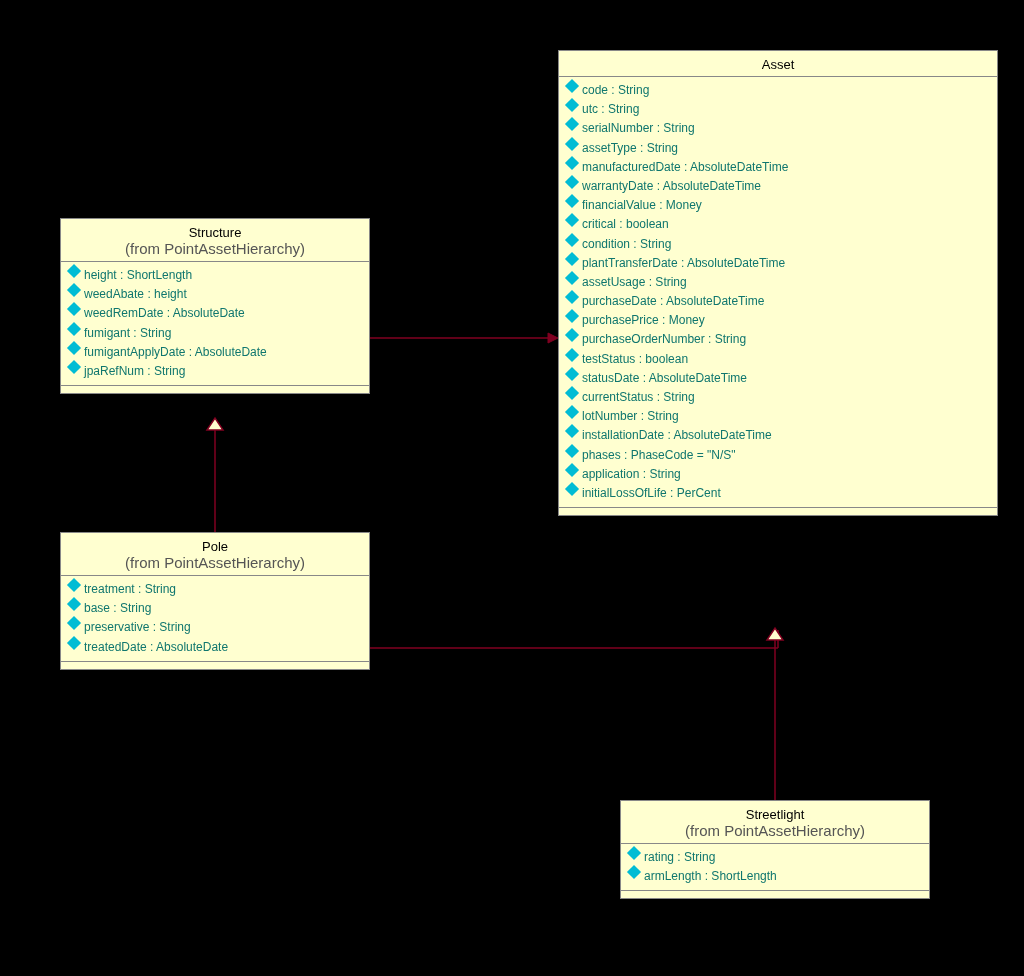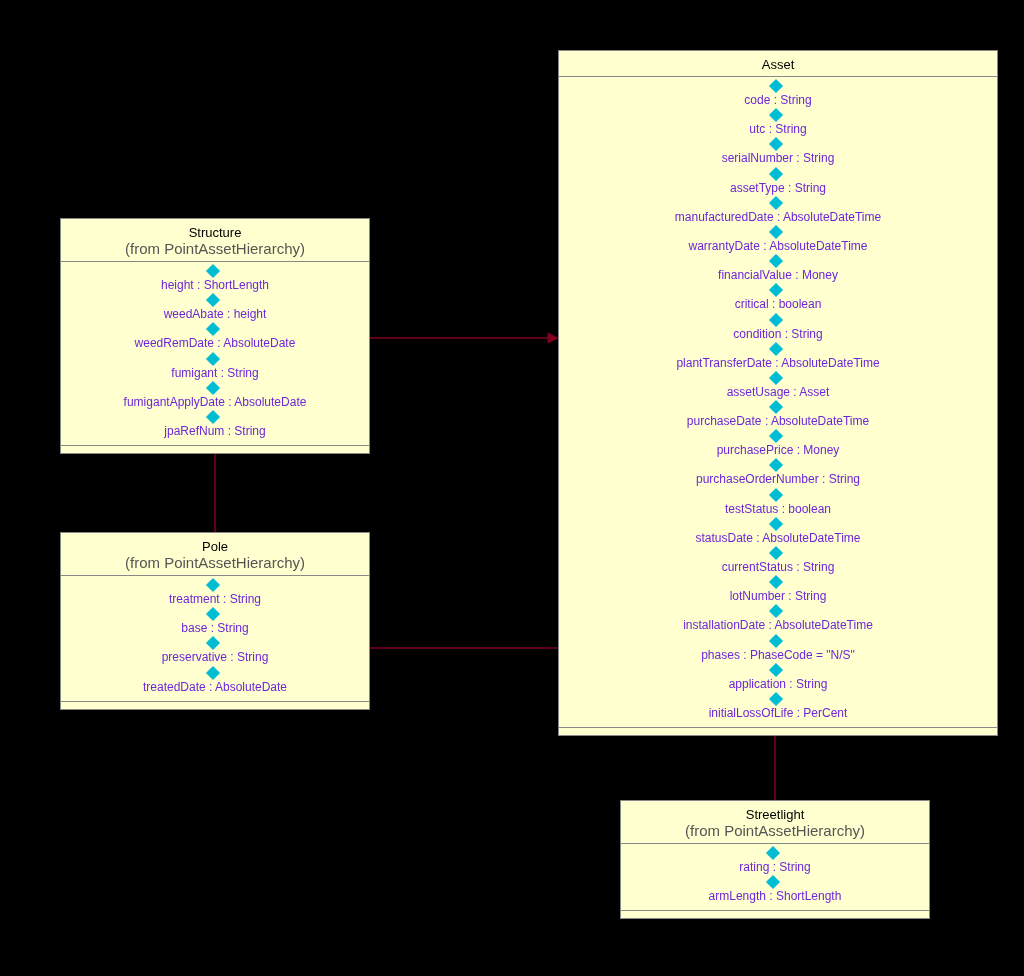--- a/index.html
+++ b/index.html
@@ -28,25 +28,24 @@
     }
     .uml-box-title .stereotype {
       font-size: 15px;
       color: #555;
     }
     .uml-box-attrs {
       padding: 4px 8px;
     }
     .uml-attr {
       display: flex;
-      align-items: center;
+      align-items: flex-start;
       line-height: 1.6;
-      color: #6d28d9;
+      color: #0f766e;
       white-space: nowrap;
-      flex-direction: column;
     }
     .attr-icon {
       display: inline-block;
       width: 10px;
       height: 10px;
       background: #00bcd4;
       transform: rotate(45deg);
       margin-right: 5px;
       flex-shrink: 0;
     }
@@ -120,21 +119,21 @@
       <div class="uml-attr">
         <span class="attr-icon"></span>
         <span>condition : String</span>
       </div>
       <div class="uml-attr">
         <span class="attr-icon"></span>
         <span>plantTransferDate : AbsoluteDateTime</span>
       </div>
       <div class="uml-attr">
         <span class="attr-icon"></span>
-        <span>assetUsage : Asset</span>
+        <span>assetUsage : String</span>
       </div>
       <div class="uml-attr">
         <span class="attr-icon"></span>
         <span>purchaseDate : AbsoluteDateTime</span>
       </div>
       <div class="uml-attr">
         <span class="attr-icon"></span>
         <span>purchasePrice : Money</span>
       </div>
       <div class="uml-attr">

